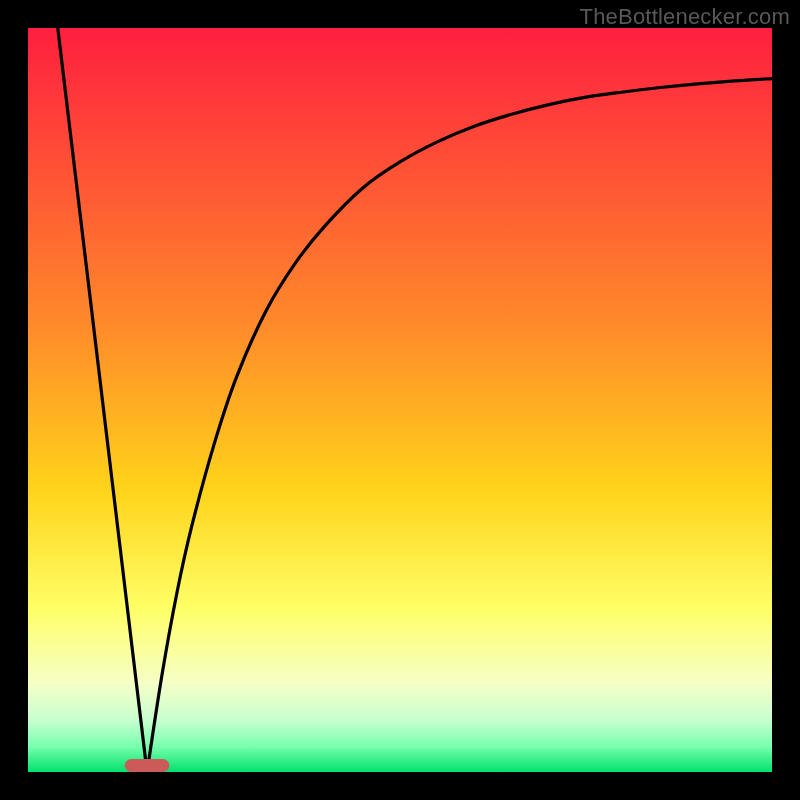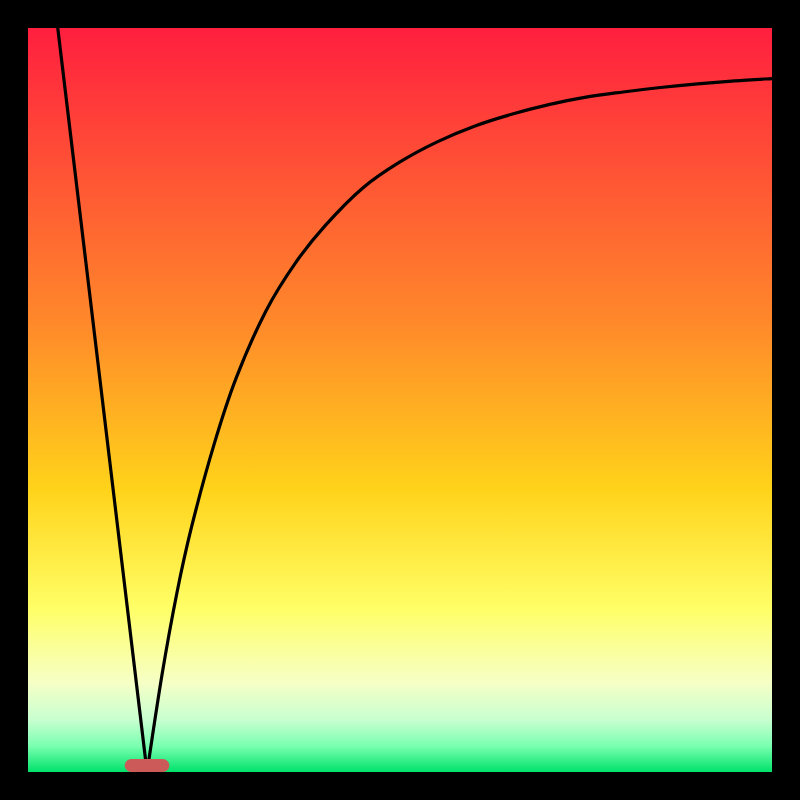--- a/index.html
+++ b/index.html
@@ -35,20 +35,21 @@
     letter-spacing: 0.2px;
     z-index: 10;
   }
   svg { display: block; }
 </style>
 </head>
 <body>
 
 <div class="frame">
 
+  <div class="watermark">TheBottlenecker.com</div>
 
   <div class="plot">
     <svg id="chart-svg" width="744" height="744" viewBox="0 0 744 744" preserveAspectRatio="none">
       <defs>
         <linearGradient id="bg-grad" x1="0" y1="0" x2="0" y2="1">
             <stop offset="0%" stop-color="#ff1f3f"></stop>
             <stop offset="40%" stop-color="#ff8a2a"></stop>
             <stop offset="62%" stop-color="#ffd31a"></stop>
             <stop offset="78%" stop-color="#ffff66"></stop>
             <stop offset="88%" stop-color="#f6ffc6"></stop>

